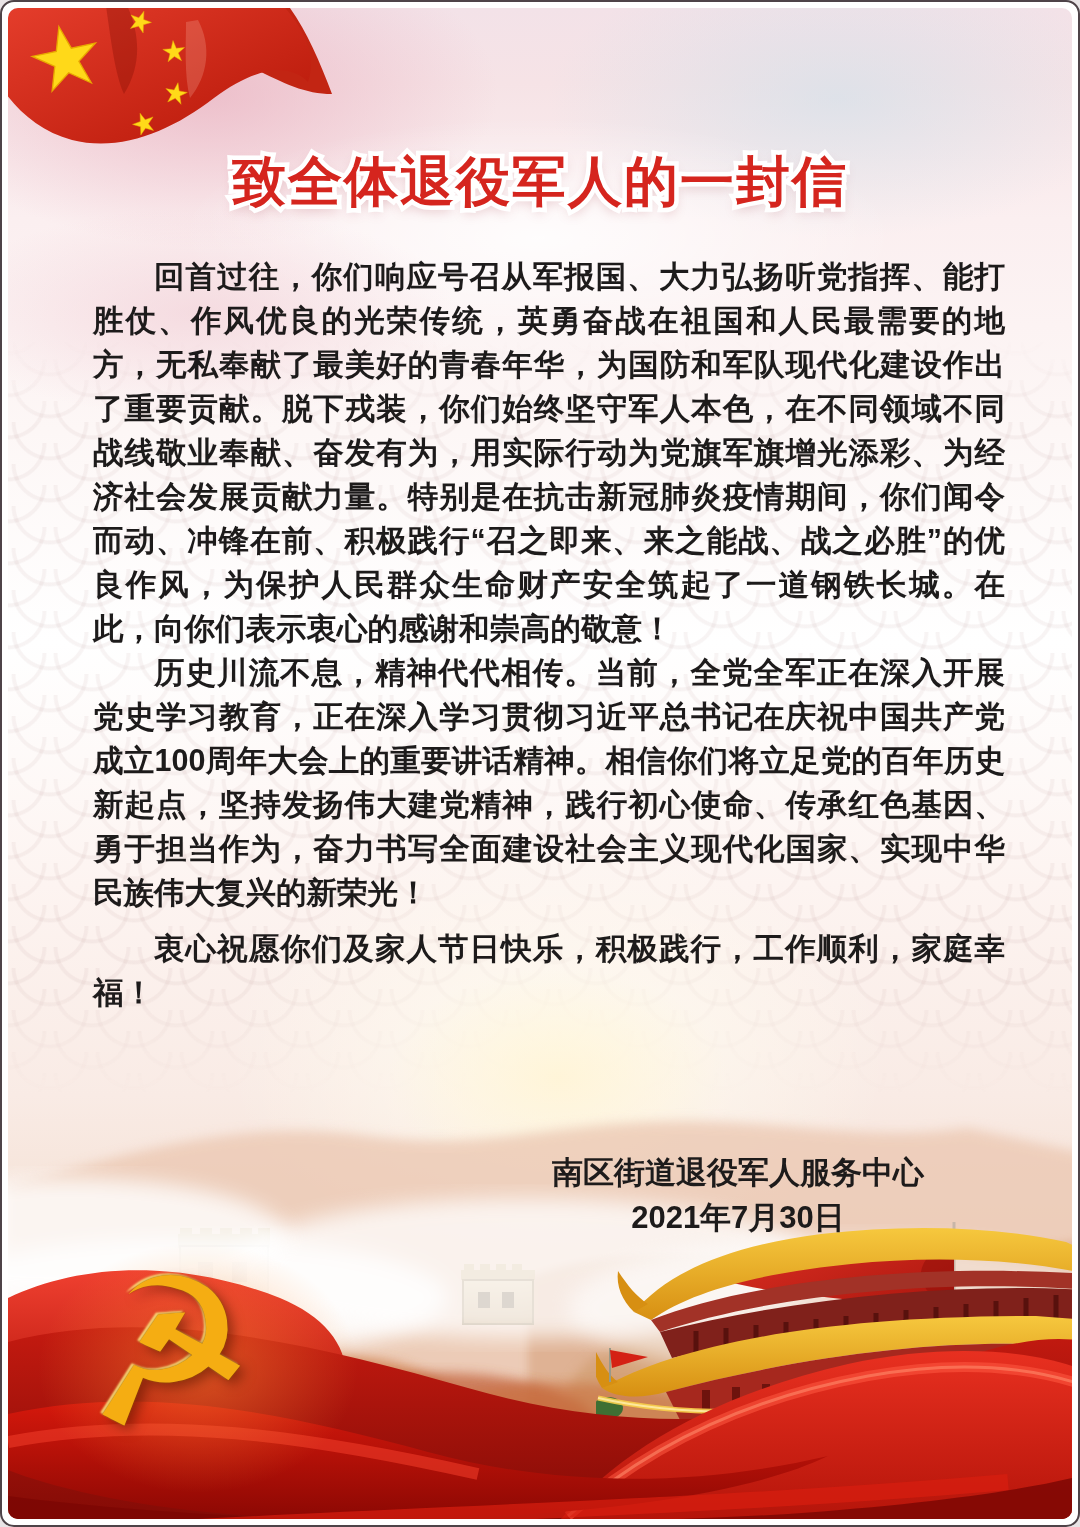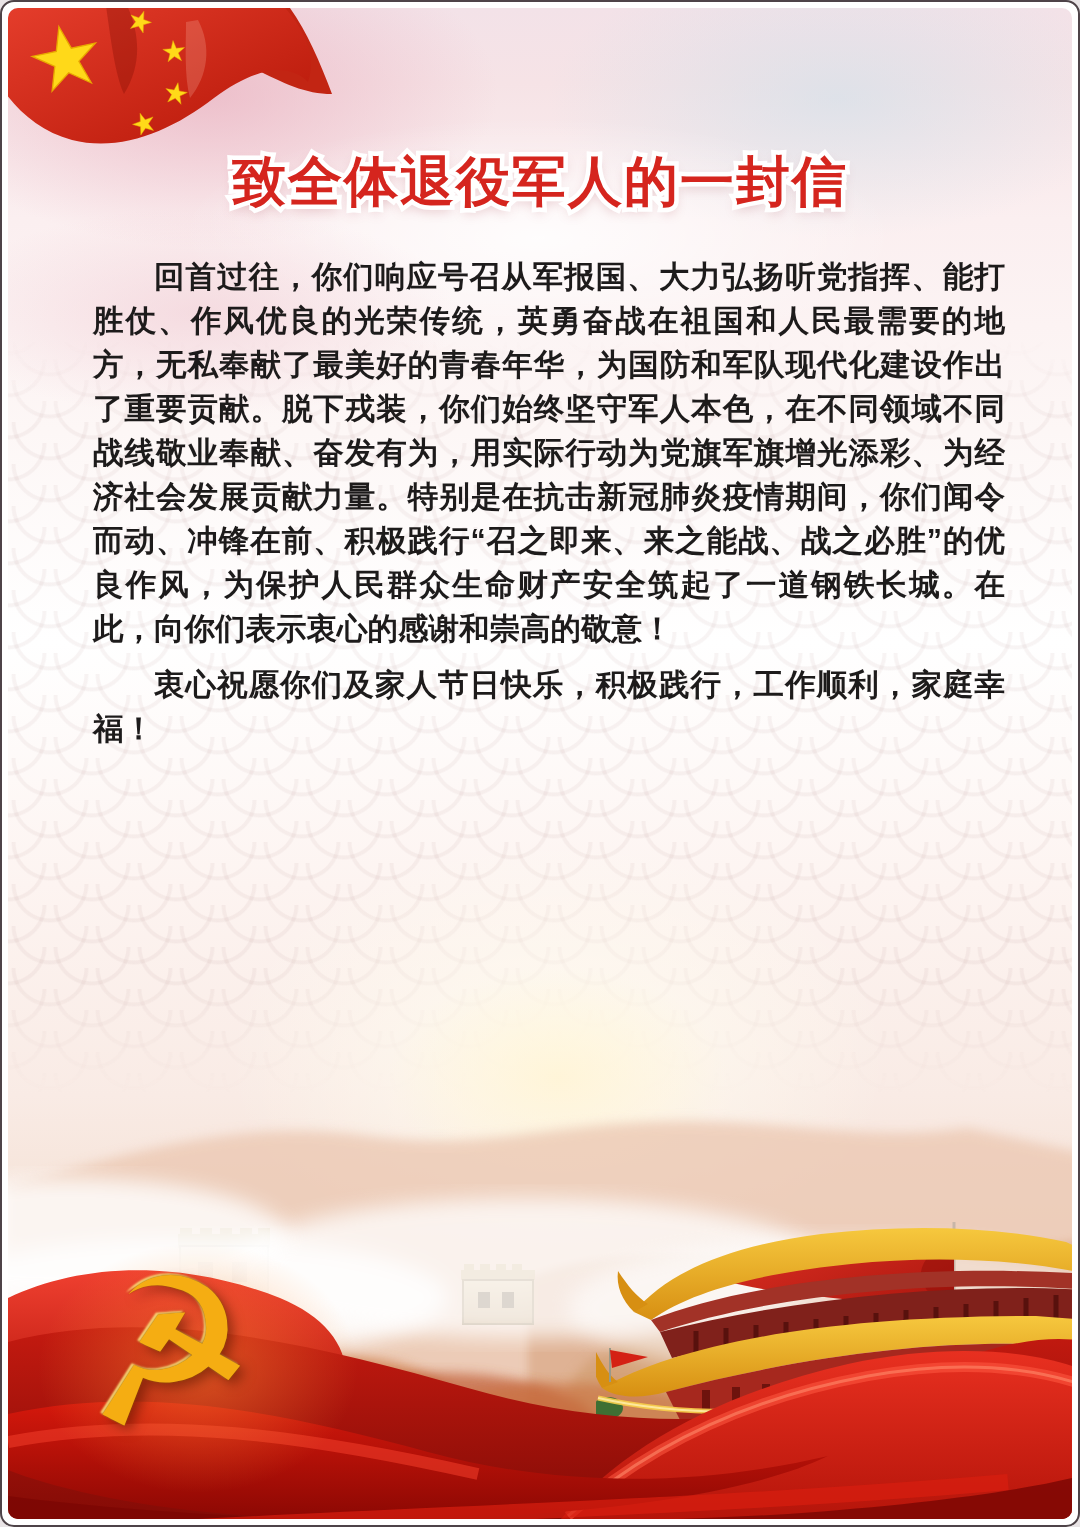--- a/index.html
+++ b/index.html
@@ -272,18 +272,23 @@
       </g>
     </svg>
 
     <div class="content">
       <h1 class="title">
         <span class="t-outline">致全体退役军人的一封信</span>
         <span class="t-fill">致全体退役军人的一封信</span>
       </h1>
       <div class="body-block">
         <p>回首过往，你们响应号召从军报国、大力弘扬听党指挥、能打胜仗、作风优良的光荣传统，英勇奋战在祖国和人民最需要的地方，无私奉献了最美好的青春年华，为国防和军队现代化建设作出了重要贡献。脱下戎装，你们始终坚守军人本色，在不同领域不同战线敬业奉献、奋发有为，用实际行动为党旗军旗增光添彩、为经济社会发展贡献力量。特别是在抗击新冠肺炎疫情期间，你们闻令而动、冲锋在前、积极践行“召之即来、来之能战、战之必胜”的优良作风，为保护人民群众生命财产安全筑起了一道钢铁长城。在此，向你们表示衷心的感谢和崇高的敬意！</p>
+        <p>历史川流不息，精神代代相传。当前，全党全军正在深入开展党史学习教育，正在深入学习贯彻习近平总书记在庆祝中国共产党成立100周年大会上的重要讲话精神。相信你们将立足党的百年历史新起点，坚持发扬伟大建党精神，践行初心使命、传承红色基因、勇于担当作为，奋力书写全面建设社会主义现代化国家、实现中华民族伟大复兴的新荣光！</p>
         <p class="wish">衷心祝愿你们及家人节日快乐，积极践行，工作顺利，家庭幸福！</p>
       </div>
+      <div class="signature">
+        <div>南区街道退役军人服务中心</div>
+        <div>2021年7月30日</div>
+      </div>
     </div>
 
   </div>
 </div>
 
 </body></html>

